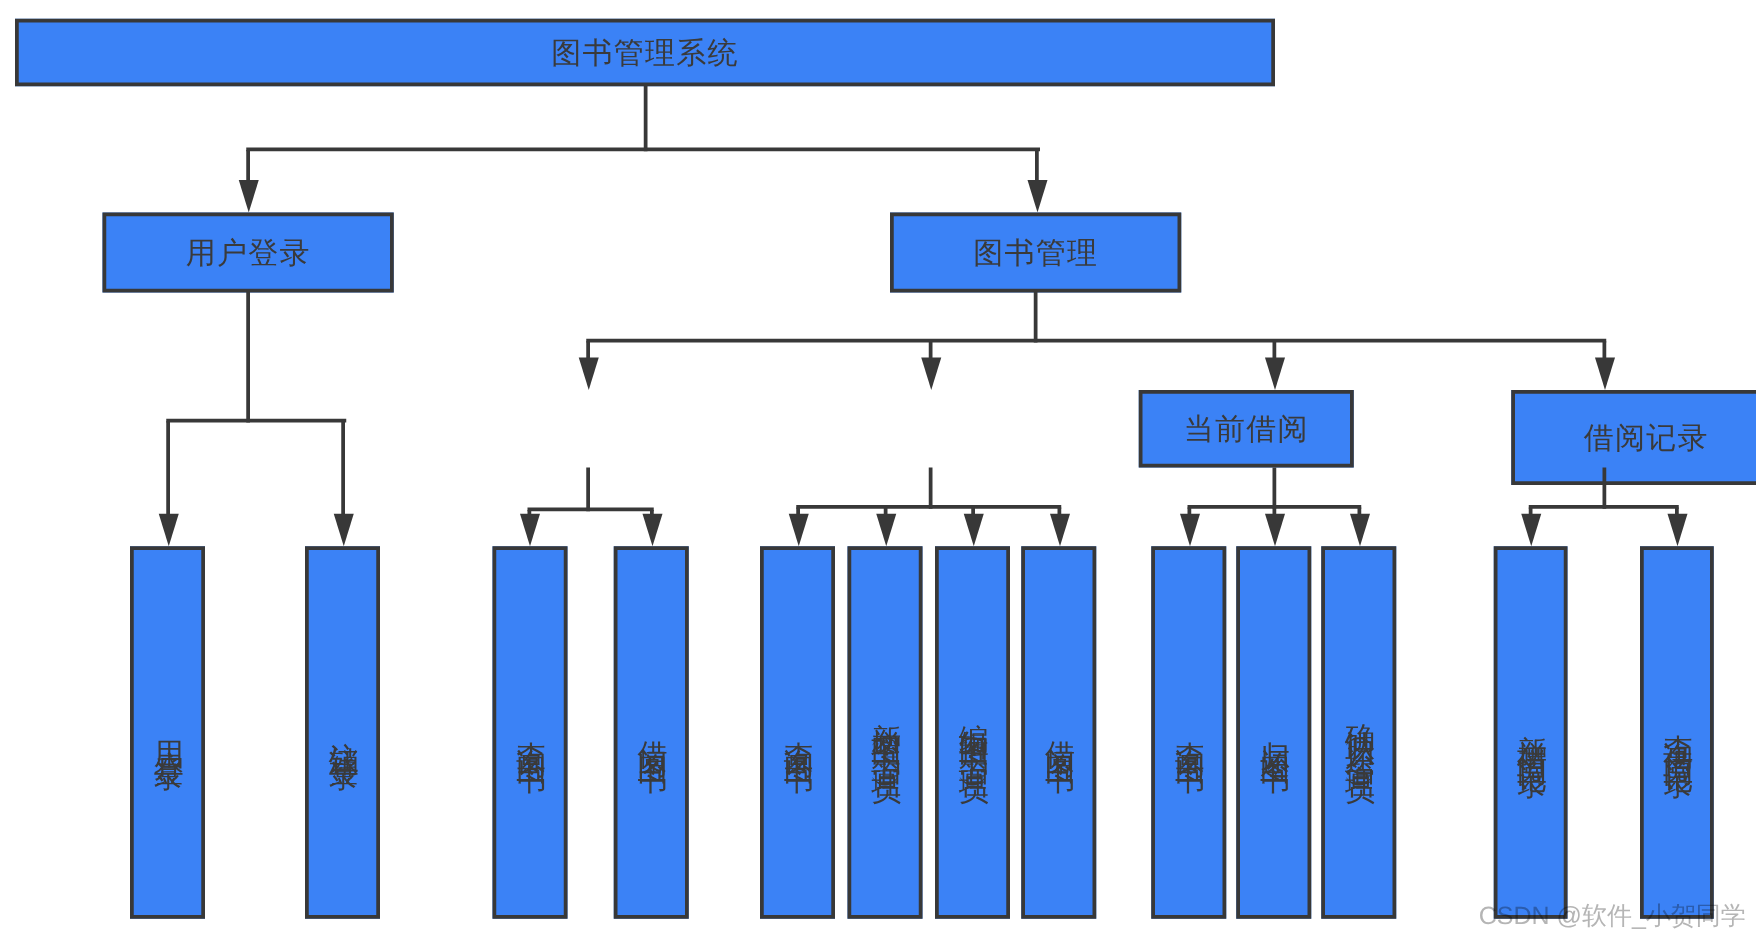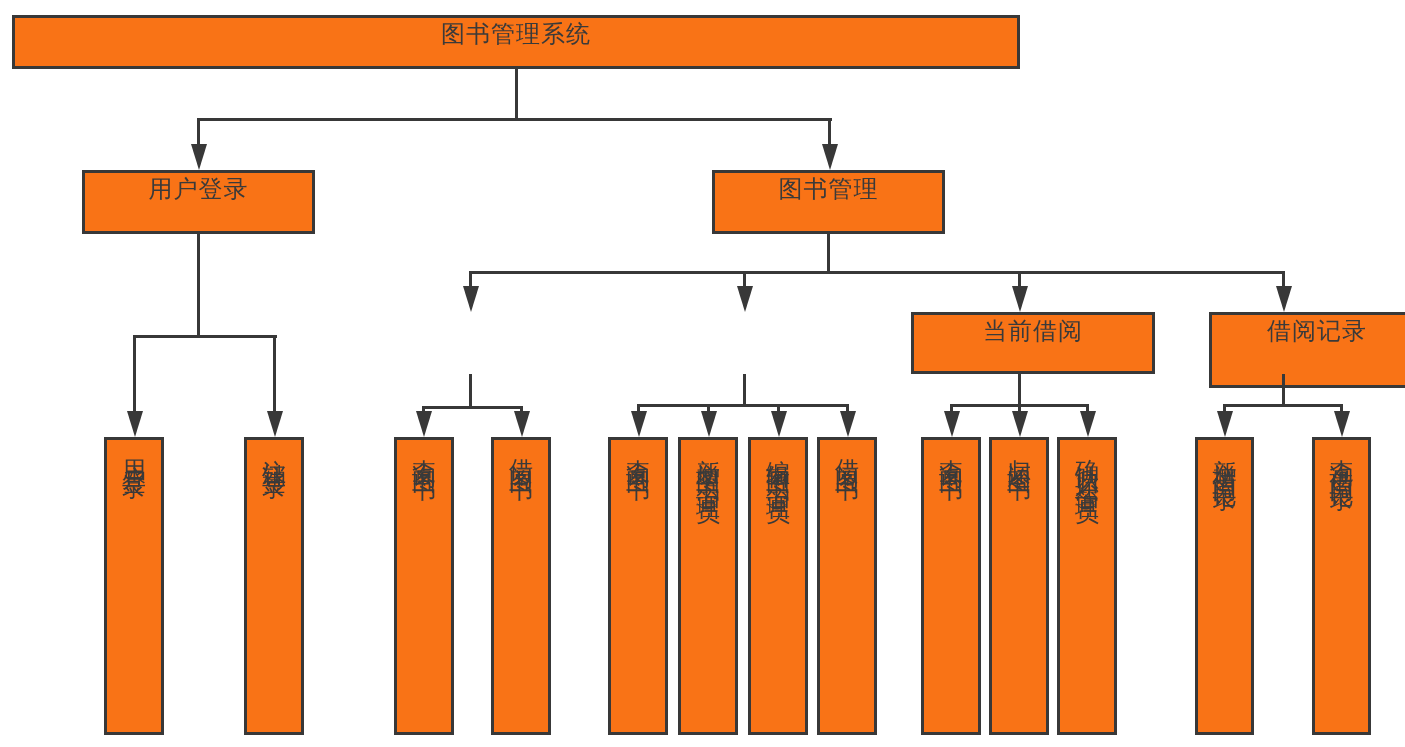--- a/index.html
+++ b/index.html
@@ -6,25 +6,25 @@
   #canvas {
     position: relative;
     width: 1405px;
     height: 747px;
     background: #ffffff;
     font-family: "Liberation Sans", "DejaVu Sans", sans-serif;
     overflow: hidden;
   }
   .node {
     position: absolute;
-    background: #f97316;
+    background: #3b82f6;
     border: 3px solid #383838;
     box-sizing: border-box;
     display: flex;
-    align-items: flex-start;
+    align-items: center;
     justify-content: center;
     color: #3a3a3a;
   }
   .node.h { font-size: 24px; letter-spacing: 1px; white-space: nowrap; }
   .node.v {
     font-size: 24px;
   }
   .node.v .vtxt {
     writing-mode: vertical-rl;
     text-orientation: mixed;
@@ -87,21 +87,21 @@
   <div class="line" style="left:469px; top:271px; width:816px; height:3px;"></div>
   <div class="line" style="left:469px; top:273px; width:3px; height:16px;"></div>
   <div class="tri" style="left:463px; top:286px;"></div>
   <div class="line" style="left:743px; top:273px; width:3px; height:16px;"></div>
   <div class="tri" style="left:737px; top:286px;"></div>
   <div class="line" style="left:1018px; top:273px; width:3px; height:16px;"></div>
   <div class="tri" style="left:1012px; top:286px;"></div>
   <div class="line" style="left:1282px; top:273px; width:3px; height:16px;"></div>
   <div class="tri" style="left:1276px; top:286px;"></div>
 
-  <div class="node h" style="left:911px; top:312px; width:244px; height:62px;">
+  <div class="node h" style="left:911px; top:312px; width:172px; height:62px;">
     <span>当前借阅</span>
   </div>
   <div class="node h" style="left:1175px; top:312px; width:216px; height:76px;margin-left:34px;">
     <span>借阅记录</span>
   </div>
 
   <div class="line" style="left:469px; top:374px; width:3px; height:35px;"></div>
   <div class="line" style="left:422px; top:406px; width:101px; height:3px;"></div>
   <div class="line" style="left:422px; top:408px; width:3px; height:8px;"></div>
   <div class="tri" style="left:416px; top:411px;"></div>
@@ -172,14 +172,15 @@
     <span class="vtxt">确认归还（管理员）</span>
   </div>
 
   <div class="node v" style="left:1195px; top:437px; width:59px; height:298px;">
     <span class="vtxt">新增借阅记录</span>
   </div>
   <div class="node v" style="left:1312px; top:437px; width:59px; height:298px;">
     <span class="vtxt">查询借阅记录</span>
   </div>
 
+  <div class="watermark">CSDN @软件_小贺同学</div>
 
 </div>
 
 </body></html>

